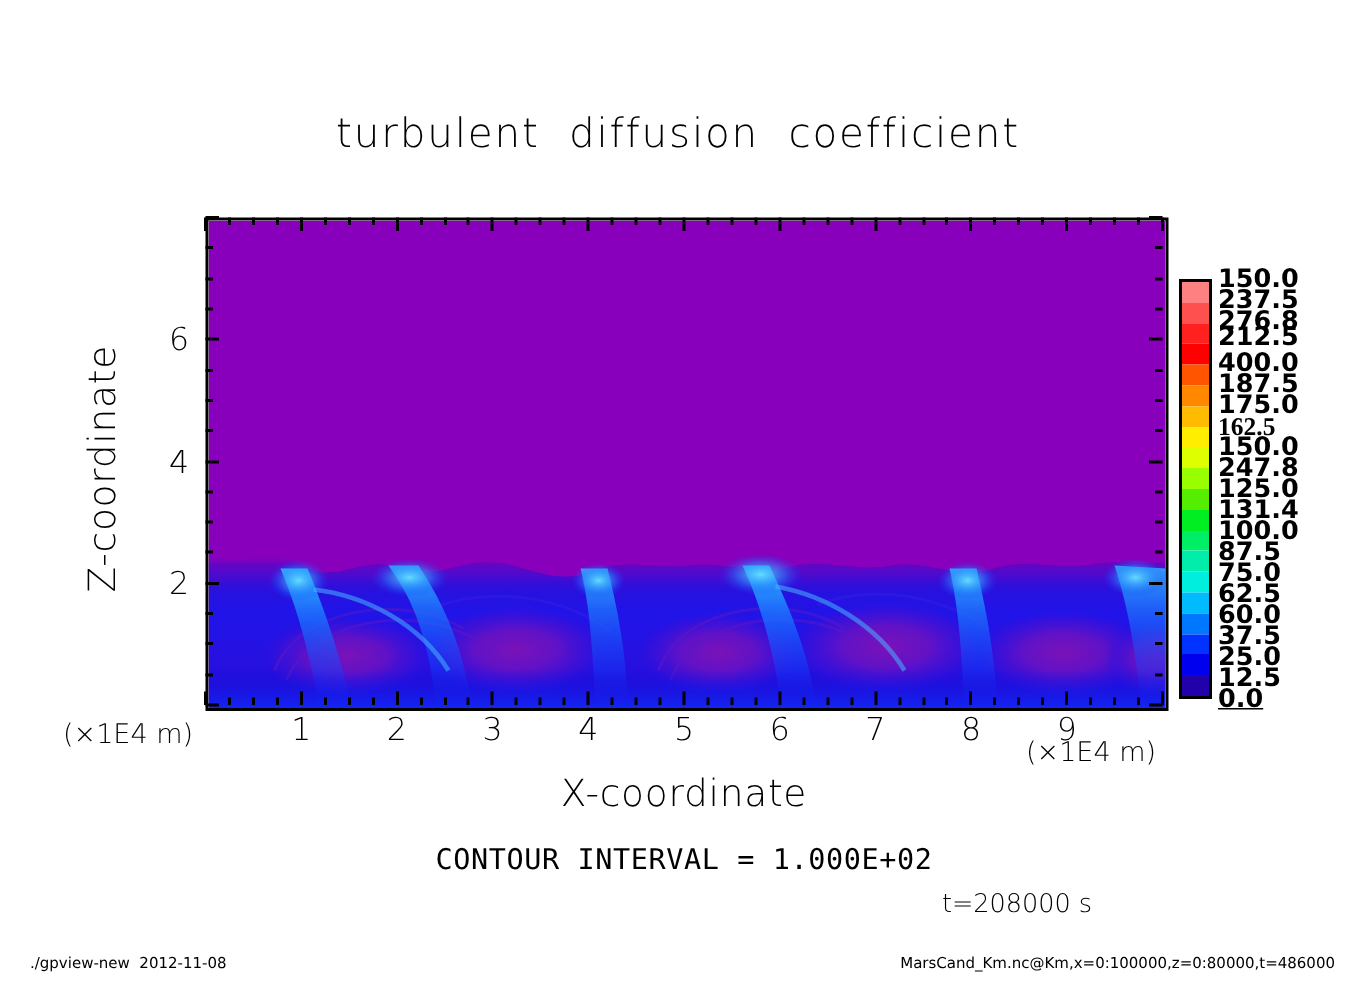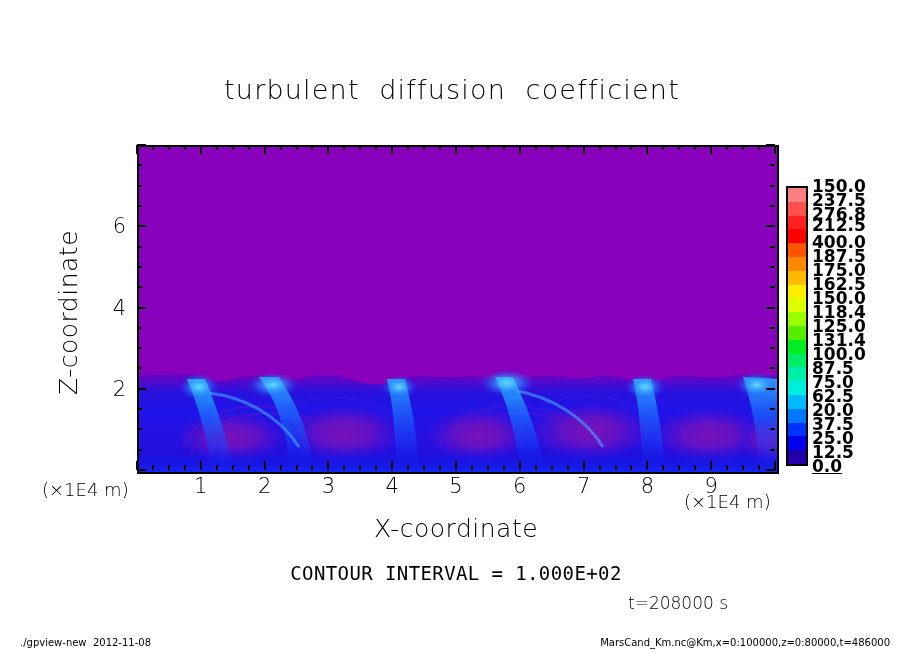--- a/index.html
+++ b/index.html
@@ -442,30 +442,30 @@
     <div class="cb-band" style="height: 13.8px; background: rgb(34, 0, 170);"></div>
   </div>
 <div class="abs" id="colorbar-labels">
     <div class="cb-label" style="top: -2px;">150.0</div>
     <div class="cb-label" style="top: 12px;">237.5</div>
     <div class="cb-label" style="top: 26px;">276.8</div>
     <div class="cb-label" style="top: 37px;">212.5</div>
     <div class="cb-label" style="top: 54px;">400.0</div>
     <div class="cb-label" style="top: 68px;">187.5</div>
     <div class="cb-label" style="top: 82px;">175.0</div>
-    <div class="cb-label" style="top: 96px;">162.5</div>
+    <div class="cb-label" style="top: 96px; font-family: Liberation Serif, serif;">162.5</div>
     <div class="cb-label" style="top: 110px;">150.0</div>
-    <div class="cb-label" style="top: 124px;">118.4</div>
+    <div class="cb-label" style="top: 124px;">247.8</div>
     <div class="cb-label" style="top: 138px;">125.0</div>
     <div class="cb-label" style="top: 152px;">131.4</div>
     <div class="cb-label" style="top: 166px;">100.0</div>
     <div class="cb-label" style="top: 180px;">87.5</div>
     <div class="cb-label" style="top: 194px;">75.0</div>
     <div class="cb-label" style="top: 208px;">62.5</div>
-    <div class="cb-label" style="top: 222px;">20.0</div>
+    <div class="cb-label" style="top: 222px;">60.0</div>
     <div class="cb-label" style="top: 236px;">37.5</div>
     <div class="cb-label" style="top: 250px;">25.0</div>
     <div class="cb-label" style="top: 264px;">12.5</div>
     <div class="cb-label" style="top: 278px; text-decoration: underline;">0.0</div>
   </div>
 
 <div class="abs" id="contour-interval">CONTOUR INTERVAL = 1.000E+02</div>
 <div class="abs" id="time-label">t=208000 s</div>
 
 <div class="footer" id="footer-left">./gpview-new  2012-11-08</div>

